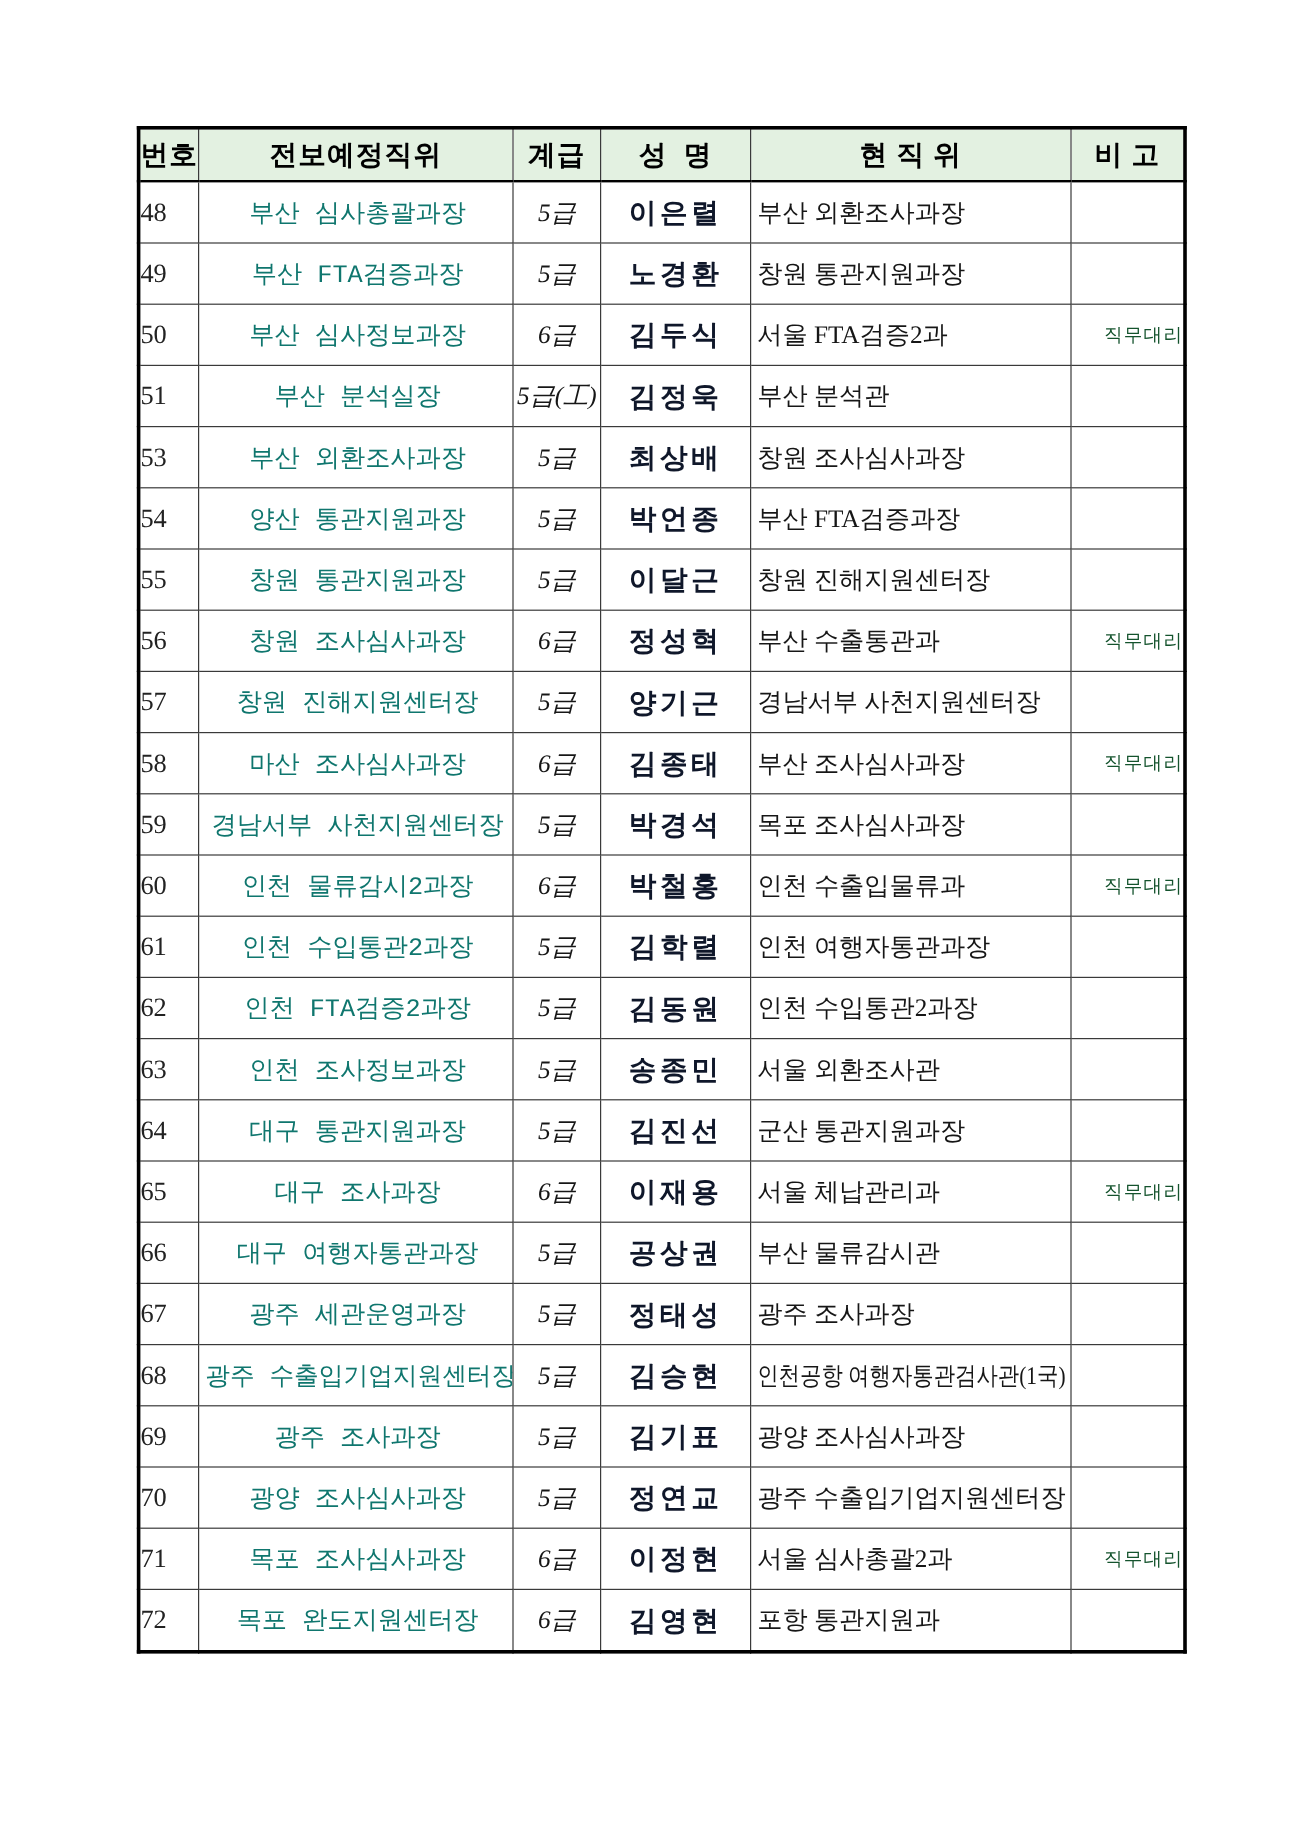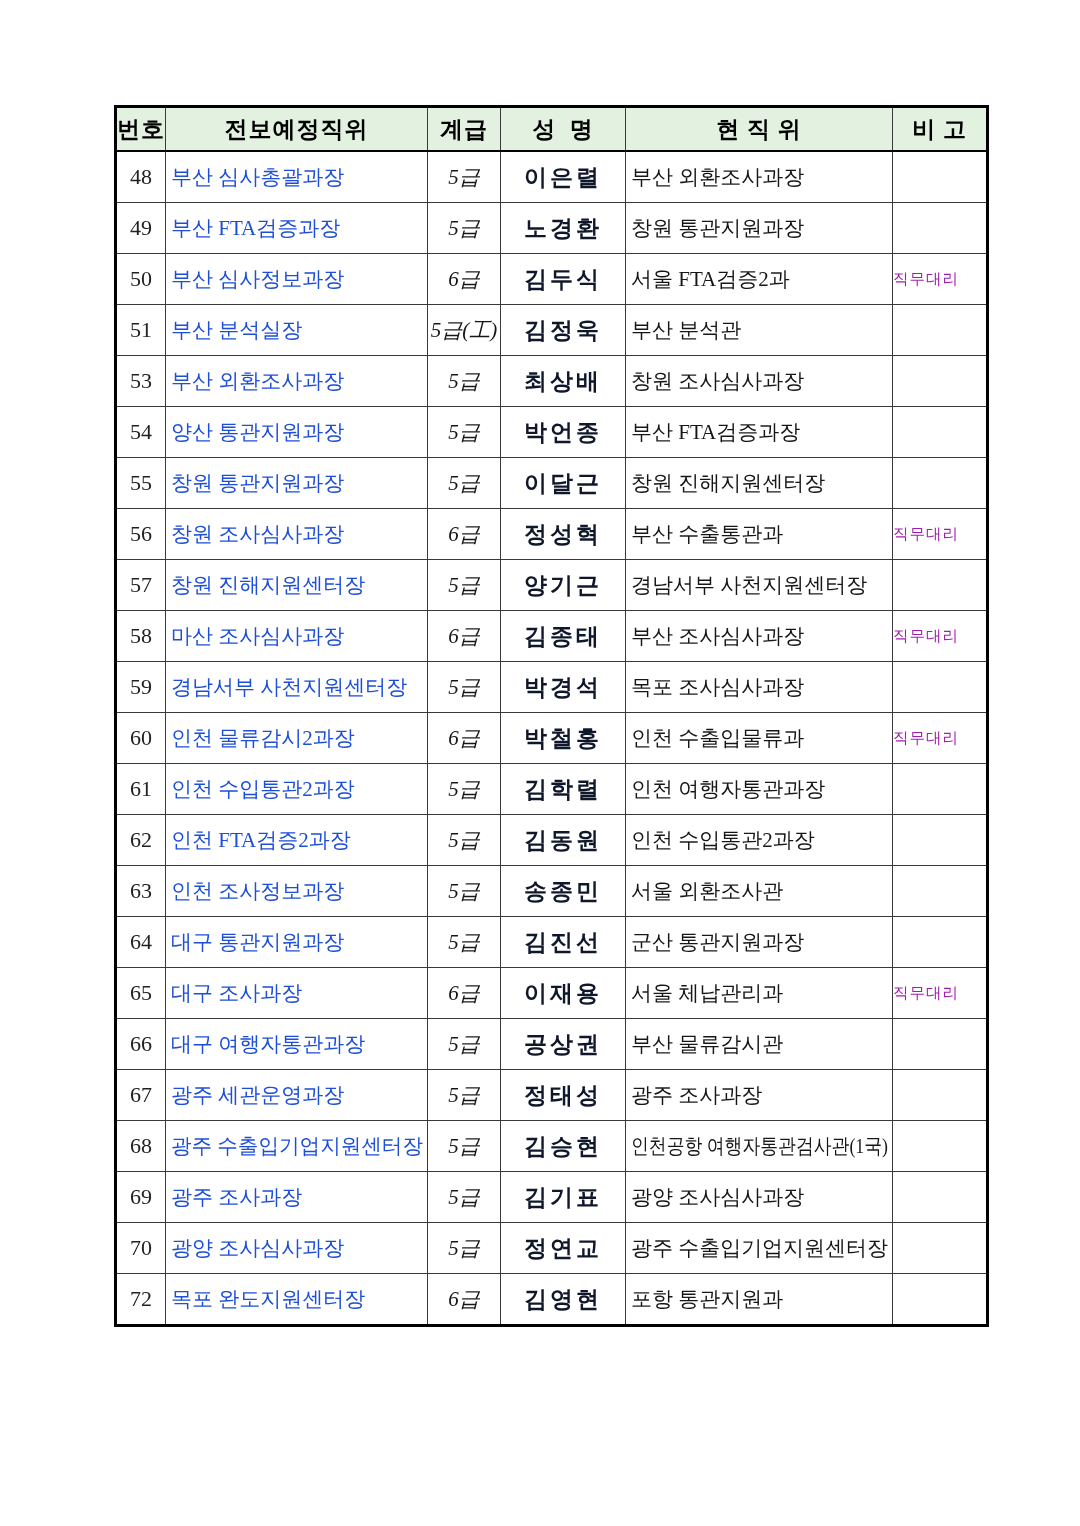--- a/index.html
+++ b/index.html
@@ -35,26 +35,26 @@
     font-size:23px;
     font-weight:bold;
     color:#000000;
     text-align:center;
     letter-spacing:1px;
     border-bottom:2.6px solid #000000;
   }
   tbody td { height:50px; }
   th span, td span { white-space:pre; }
 
-  td.c-no   { text-align:center; font-size:22px; color:#222222; }
-  td.c-to   { text-align:left;  font-size:21px; color:#1d4ed8; padding-left:5px; padding-right:2px; }
+  td.c-no   { font-size:22px; color:#222222; }
+  td.c-to   { text-align:center;  font-size:21px; color:#0f766e; padding-left:5px; padding-right:2px;font-family:Liberation Mono, monospace; }
   td.c-rank { text-align:center; font-size:21px; color:#161616;font-style:italic; }
   td.c-name { text-align:center; font-size:23px; font-weight:bold; color:#0f172a; letter-spacing:3px; }
   td.c-from { text-align:left;  font-size:21px; color:#161616; padding-left:5px; padding-right:2px; }
-  td.c-note { text-align:left; font-size:15.5px; color:#a21caf; letter-spacing:1px; }
+  td.c-note { text-align:right; font-size:15.5px; color:#14532d; letter-spacing:1px; }
 </style>
 </head>
 <body>
 
 <div class="page">
   <table class="transfer-table">
     <colgroup>
       <col class="c1">
         <col class="c2">
         <col class="c3">
@@ -243,20 +243,28 @@
   </tr>
         <tr>
     <td class="c-no"><span>70</span></td>
     <td class="c-to"><span>광양 조사심사과장</span></td>
     <td class="c-rank"><span>5급</span></td>
     <td class="c-name"><span>정연교</span></td>
     <td class="c-from"><span style="display: inline-block; transform-origin: left center; transform: scaleX(0.999028);">광주 수출입기업지원센터장</span></td>
     <td class="c-note"><span></span></td>
   </tr>
         <tr>
+    <td class="c-no"><span>71</span></td>
+    <td class="c-to"><span>목포 조사심사과장</span></td>
+    <td class="c-rank"><span>6급</span></td>
+    <td class="c-name"><span>이정현</span></td>
+    <td class="c-from"><span>서울 심사총괄2과</span></td>
+    <td class="c-note"><span>직무대리</span></td>
+  </tr>
+        <tr>
     <td class="c-no"><span>72</span></td>
     <td class="c-to"><span>목포 완도지원센터장</span></td>
     <td class="c-rank"><span>6급</span></td>
     <td class="c-name"><span>김영현</span></td>
     <td class="c-from"><span>포항 통관지원과</span></td>
     <td class="c-note"><span></span></td>
   </tr>
       </tbody>
   </table>
 </div>

